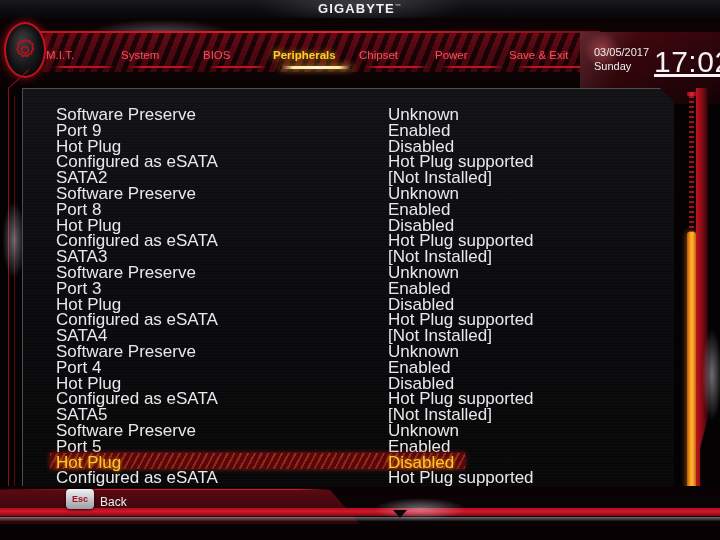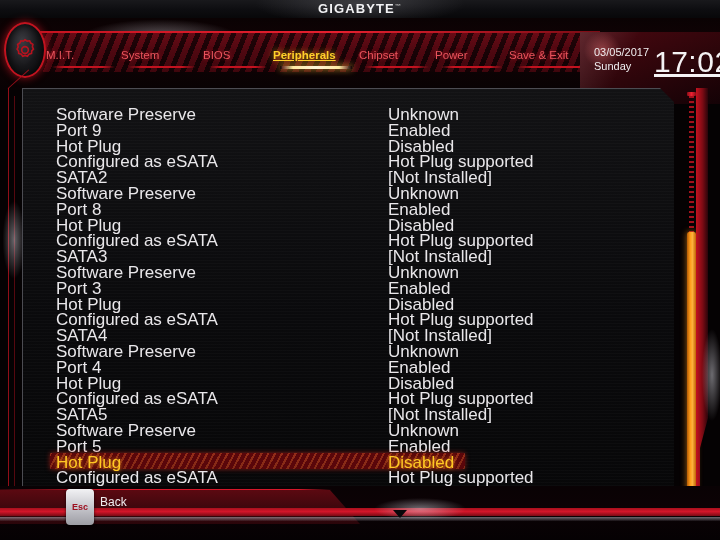--- a/index.html
+++ b/index.html
@@ -203,21 +203,21 @@
   }
   .ft-band2 {
     position:absolute; left:0; top:31px; width:720px; height:4px;
     background:linear-gradient(180deg,rgba(190,190,200,.55),rgba(120,120,130,.12));
   }
   .ft-glow {
     position:absolute; left:330px; top:6px; width:180px; height:34px;
     background:radial-gradient(ellipse 62px 15px at 90px 17px, rgba(235,235,245,.45), transparent 74%);
   }
   .esc-key {
-    position:absolute; left:66px; top:489px; width:28px; height:36px;
+    position:absolute; left:66px; top:489px; width:28px; height:20px;
     background:linear-gradient(180deg,#f2f2f4 0%,#c9c9cf 48%,#9d9da4 100%);
     border-radius:4px; box-shadow:0 1px 3px rgba(0,0,0,.75);
     display:flex; align-items:center; justify-content:center;
     font-size:9px; font-weight:bold; color:#9e1020;
   }
   .back-lbl {
     position:absolute; left:100px; top:495px;
     font-size:12px; color:#f0eef0;
   }
   .dn-arrow {
@@ -249,21 +249,21 @@
     <svg viewBox="0 0 24 24">
       <path d="M12 2.6l2.0 1.2 2.3-.3 1.0 2.1 2.0 1.2-.5 2.3 1.0 2.1-1.6 1.7-.2 2.3-2.3.6-1.4 1.9-2.2-.7-2.2.7-1.4-1.9-2.3-.6-.2-2.3L4.7 11.2l1.0-2.1-.5-2.3 2.0-1.2 1.0-2.1 2.3.3z" fill="none" stroke="#b8121e" stroke-width="1.5"></path>
       <circle cx="12" cy="12" r="3.1" fill="none" stroke="#b8121e" stroke-width="1.5"></circle>
     </svg>
   </div>
 
   <div class="tabs">
       <div class="tab" style="width: 75px;"><span>M.I.T.</span><div class="ul"></div></div>
       <div class="tab" style="width: 82px;"><span>System</span><div class="ul"></div></div>
       <div class="tab" style="width: 70px;"><span>BIOS</span><div class="ul"></div></div>
-      <div class="tab active" style="width: 86px; text-decoration: underline;"><span>Peripherals</span><div class="ul"></div></div>
+      <div class="tab active" style="width: 86px;"><span>Peripherals</span><div class="ul"></div></div>
       <div class="tab" style="width: 76px;"><span>Chipset</span><div class="ul"></div></div>
       <div class="tab" style="width: 74px;"><span>Power</span><div class="ul"></div></div>
       <div class="tab" style="width: 92px;"><span>Save &amp; Exit</span><div class="ul"></div></div>
     </div>
 
   <div class="datebox">
     <div class="dt-date">03/05/2017</div>
     <div class="dt-day">Sunday</div>
     <div class="dt-time">17:02</div>
   </div>

